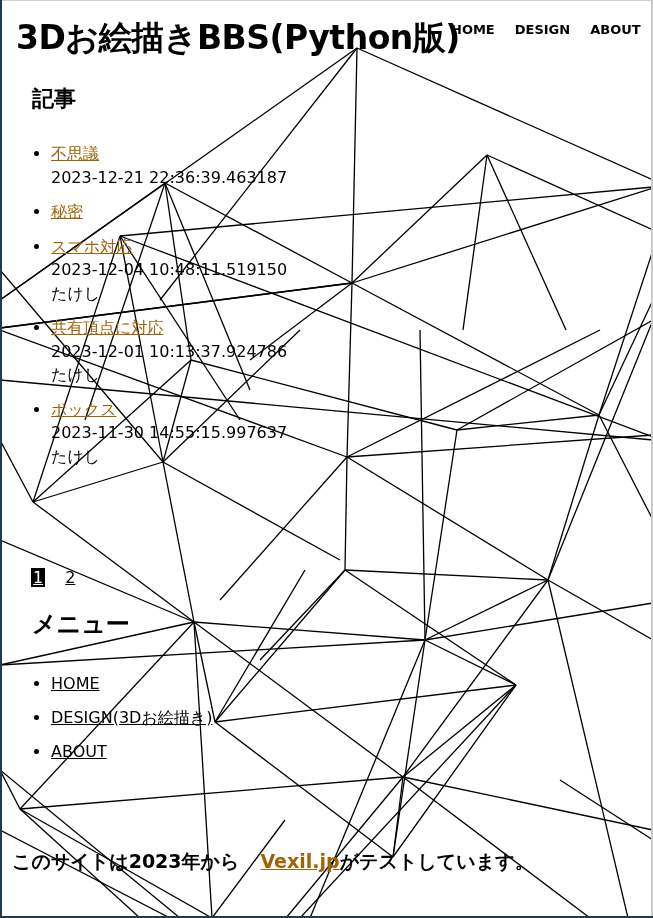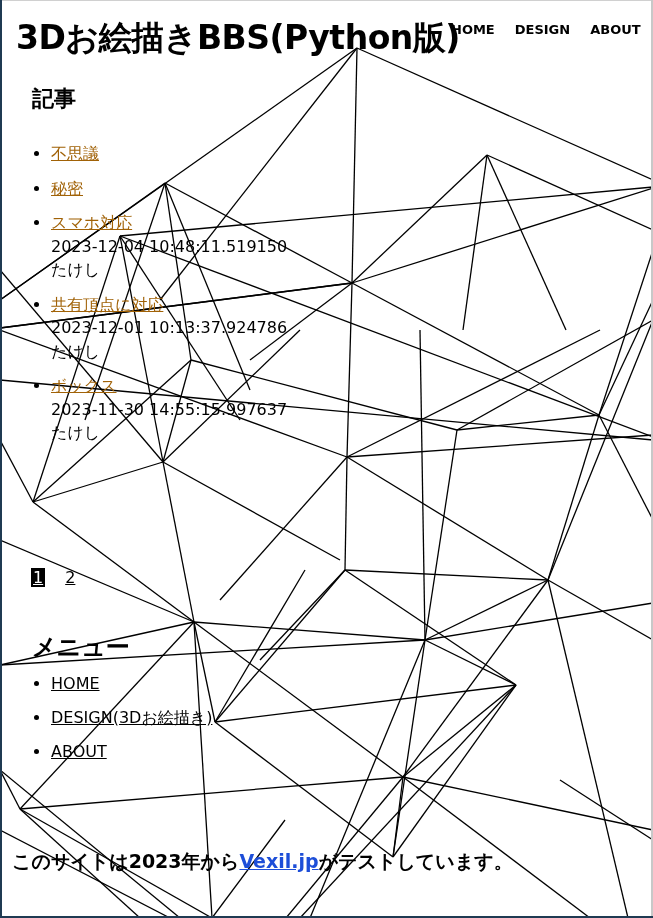--- a/index.html
+++ b/index.html
@@ -28,21 +28,21 @@
     .articles li { font-size: 16px; line-height: 23.5px; margin-bottom: 11px; }
     .articles a { color: #a16207; text-decoration: underline; }
     .meta { display: block; }
     .pager { position: absolute; left: 31px; top: 568px; font-size: 16px; }
     .pager .cur { background: #000; color: #fff; padding: 0 2px; text-decoration: underline; }
     .pager a { color: #000; margin-left: 20px; text-decoration: underline; }
     .menu { position: absolute; left: 0; top: 672px; margin: 0; padding: 0 0 0 51px; list-style: disc; }
     .menu li { font-size: 16px; line-height: 23px; margin-bottom: 11px; }
     .menu a { color: #000; text-decoration: underline; }
     .footer { position: absolute; left: 12px; top: 849px; font-size: 19px; font-weight: bold; white-space: nowrap; }
-    .footer a { color: #1d4ed8; text-decoration: underline; }
+    .footer a { color: #a16207; text-decoration: underline; margin-left: 21px; }
   </style>
 </head>
 <body>
 
 <div class="frame-top"></div>
 <div class="frame-left"></div>
 <div class="frame-right"></div>
 <div class="frame-bottom"></div>
 
 <svg id="bg" width="653" height="918" viewBox="0 0 653 918">
@@ -161,20 +161,21 @@
     <a href="#">HOME</a>
     <a href="#">DESIGN</a>
     <a href="#">ABOUT</a>
   </nav>
 
   <h2 class="h2" style="top:84px;">記事</h2>
 
   <ul class="articles">
     <li>
       <a href="#">不思議</a>
+      <span class="meta">2023-12-21 22:36:39.463187</span>
     </li>
     <li>
       <a href="#">秘密</a>
     </li>
     <li>
       <a href="#">スマホ対応</a>
       <span class="meta">2023-12-04 10:48:11.519150</span>
       <span class="meta">たけし</span>
     </li>
     <li>
@@ -186,21 +187,21 @@
       <a href="#">ボックス</a>
       <span class="meta">2023-11-30 14:55:15.997637</span>
       <span class="meta">たけし</span>
     </li>
   </ul>
 
   <div class="pager">
     <span class="cur">1</span><a href="#">2</a>
   </div>
 
-  <h2 class="h2" style="top:631px; font-size:24px;">メニュー</h2>
+  <h2 class="h2" style="top:608px; font-size:24px;">メニュー</h2>
 
   <ul class="menu">
     <li><a href="#">HOME</a></li>
     <li><a href="#">DESIGN(3Dお絵描き)</a></li>
     <li><a href="#">ABOUT</a></li>
   </ul>
 
   <div class="footer">
     <span>このサイトは2023年から</span><a href="#">Vexil.jp</a><span>がテストしています。</span>
   </div>

